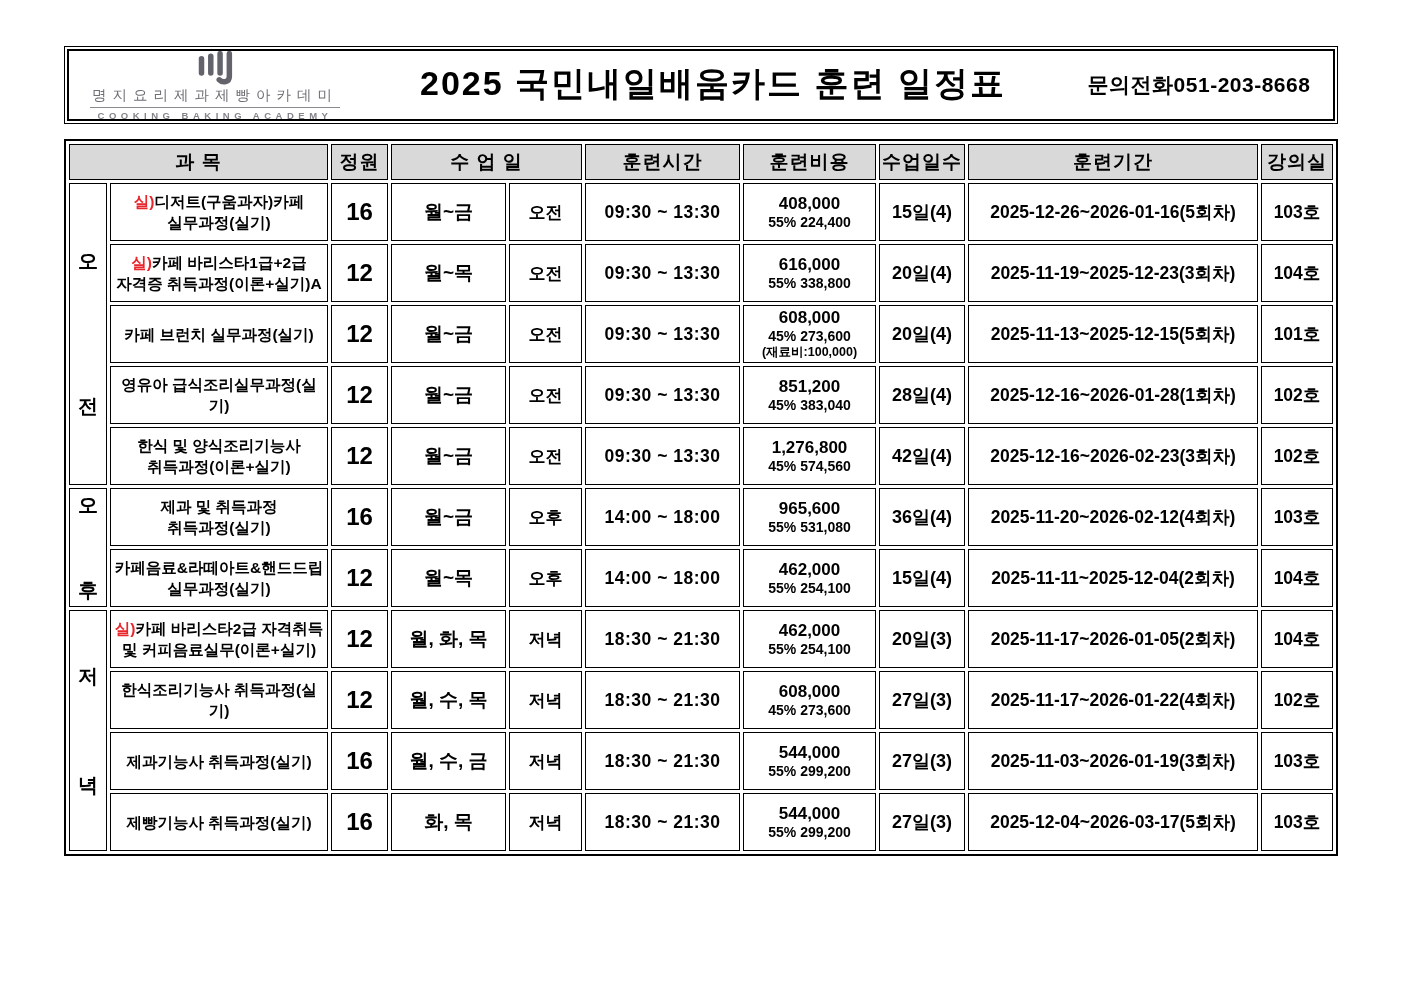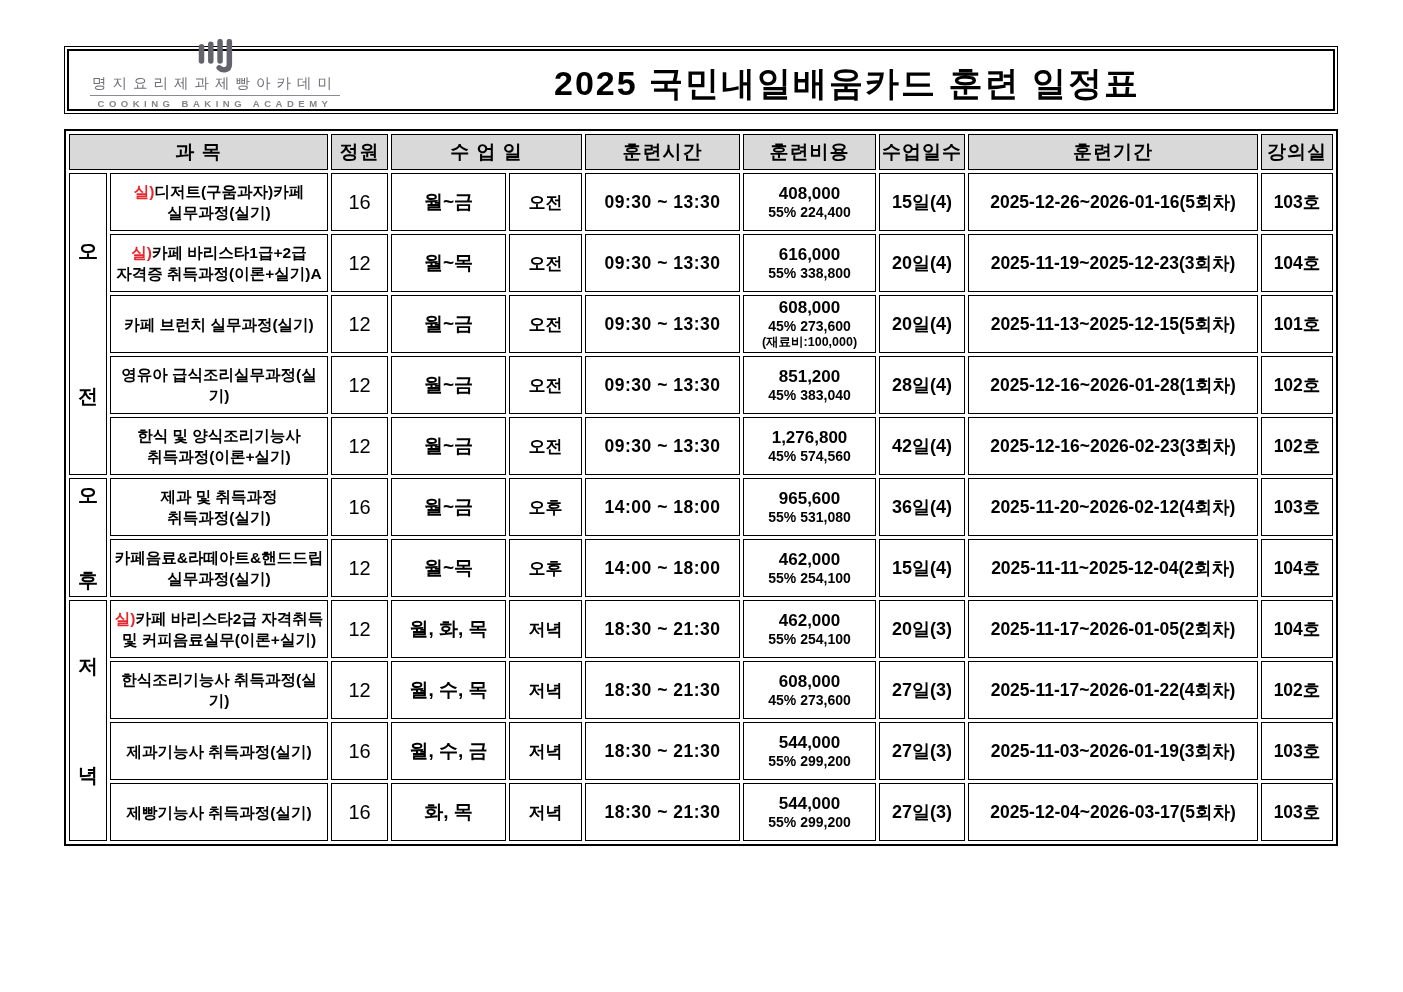--- a/index.html
+++ b/index.html
@@ -13,23 +13,23 @@
   .page{position:absolute;left:64px;top:46px;width:1274px;}
 
   
   .banner-outer{
     border:1px solid #000;
     padding:2px;
     box-sizing:border-box;
   }
   .banner{
     border:2px solid #000;
-    height:62px;
+    height:72px;
     display:flex;
-    align-items:flex-end;
+    align-items:center;
     box-sizing:border-box;
   }
   .logo-block{
     width:292px;
     display:flex;flex-direction:column;align-items:center;justify-content:center;
     padding-top:2px;
   }
   .logo-mark{height:34px;margin-bottom:1px;}
   .logo-kr{
     font-size:14.5px;letter-spacing:6px;color:#6e6e74;font-weight:500;
@@ -83,21 +83,21 @@
   .group-stack{display:flex;flex-direction:column;align-items:center;justify-content:center;}
   .group-stack.g5{gap:118px;}
   .group-stack.g2{gap:58px;}
   .group-stack.g4{gap:82px;}
 
   td.subj-cell{font-size:15.5px;line-height:21px;font-weight:700;}
   .subj-line:empty{display:none;}
   .red-prefix{color:#e8262c;}
   .red-prefix:empty{display:none;}
 
-  td.capacity-cell{font-size:20px;font-weight:400;margin-left:8px;}
+  td.capacity-cell{font-size:24px;font-weight:700;margin-left:8px;}
   td.days-cell{font-size:19px;font-weight:800;}
   td.session-cell{font-size:17px;font-weight:800;}
   td.time-cell{font-size:17.5px;font-weight:800;letter-spacing:0.5px;}
 
   td.cost-cell{line-height:1;}
   .cost-main{font-size:17px;font-weight:700;line-height:20px;}
   .cost-sub{font-size:14px;font-weight:800;line-height:17px;}
   .cost-note{font-size:12.5px;font-weight:800;line-height:15px;}
   .cost-note:empty{display:none;}
 
@@ -118,20 +118,21 @@
             <line x1="16" y1="9" x2="16" y2="26"></line>
             <line x1="27" y1="6" x2="27" y2="26"></line>
             <line x1="38" y1="3" x2="38" y2="26"></line>
             <path d="M49 3 L49 30 C49 37 41 38 37 34"></path>
           </g>
         </svg>
         <div class="logo-kr">명지요리제과제빵아카데미</div>
         <div class="logo-en">COOKING BAKING ACADEMY</div>
       </div>
       <div class="banner-title">2025 국민내일배움카드 훈련 일정표</div>
+      <div class="banner-phone">문의전화051-203-8668</div>
     </div>
   </div>
 
   <table class="sched">
     <colgroup>
       <col style="width:38px">
         <col style="width:218px">
         <col style="width:57px">
       <col style="width:115px">
         <col style="width:73px">

